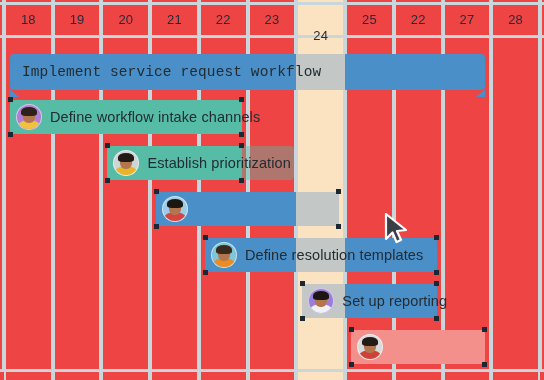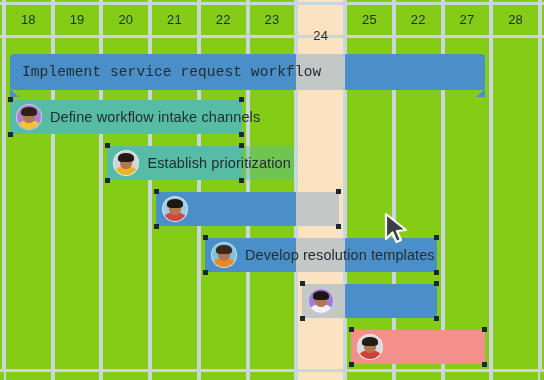--- a/index.html
+++ b/index.html
@@ -6,21 +6,21 @@
   html, body {
     width: 544px; height: 380px;
     background: #ffffff;
     font-family: "Liberation Sans", sans-serif;
     overflow: hidden;
   }
 
   #gantt {
     position: relative;
     width: 544px; height: 380px;
-    background: #84cc16;
+    background: #ef4444;
     overflow: hidden;
   }
 
   
   .col {
     position: absolute;
     top: 0; bottom: 0;
     border-left: 2px solid #c9d6dc;
     border-right: 2px solid #c9d6dc;
   }
@@ -269,38 +269,39 @@
       </div>
       <div class="bar" style="left: 204.909px; width: 231.636px; top: 238px;">
         <div class="bar-fill" style="background: rgb(74, 143, 200);"></div>
         <div class="bar-today-wash" style="left: 91.4545px; width: 48.7273px; background: rgb(195, 200, 198);"></div>
         <div class="bar-content">
           <div class="avatar" style="background: rgb(127, 196, 216);">
             <div class="body" style="background: rgb(235, 139, 34);"></div>
             <div class="face"></div>
             <div class="hair" style="background: rgb(58, 42, 28);"></div>
           </div>
-          <span class="bar-label">Develop resolution templates</span>
+          <span class="bar-label">Define resolution templates</span>
         </div>
         <div class="handles">
           <div class="h tl"></div>
           <div class="h tr"></div>
           <div class="h bl"></div>
           <div class="h br"></div>
         </div>
       </div>
       <div class="bar" style="left: 302.364px; width: 134.182px; top: 284px;">
         <div class="bar-fill" style="background: rgb(74, 143, 200);"></div>
         <div class="bar-today-wash" style="left: 0px; width: 42.7273px; background: rgb(195, 200, 198);"></div>
         <div class="bar-content">
           <div class="avatar" style="background: rgb(155, 127, 212);">
             <div class="body" style="background: rgb(240, 242, 244);"></div>
             <div class="face"></div>
             <div class="hair" style="background: rgb(28, 23, 19);"></div>
           </div>
+          <span class="bar-label">Set up reporting</span>
         </div>
         <div class="handles">
           <div class="h tl"></div>
           <div class="h tr"></div>
           <div class="h bl"></div>
           <div class="h br"></div>
         </div>
       </div>
       <div class="bar" style="left: 351.091px; width: 134.182px; top: 330px;">
         <div class="bar-fill" style="background: rgb(244, 144, 140);"></div>

